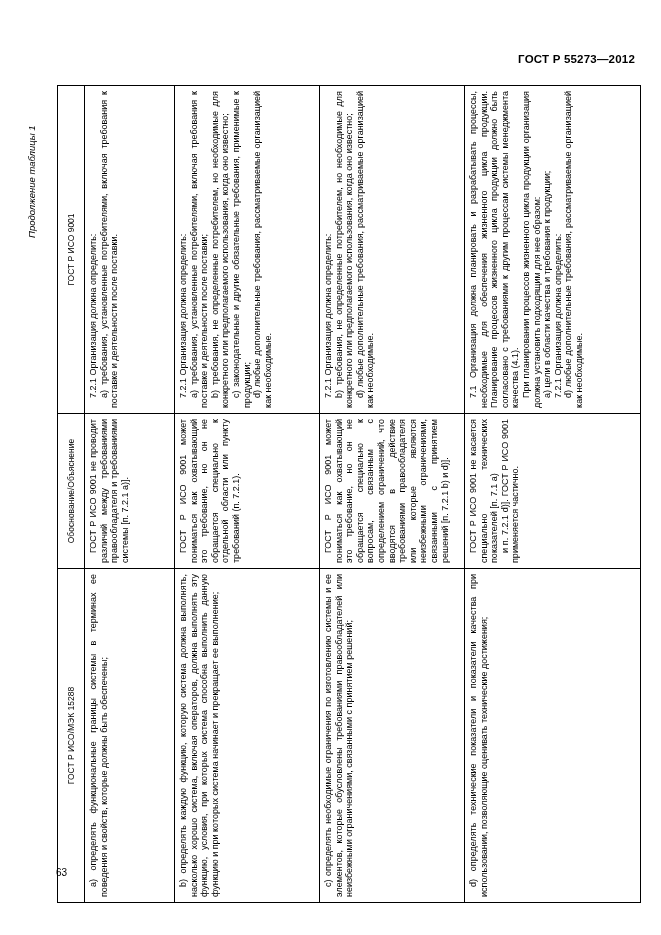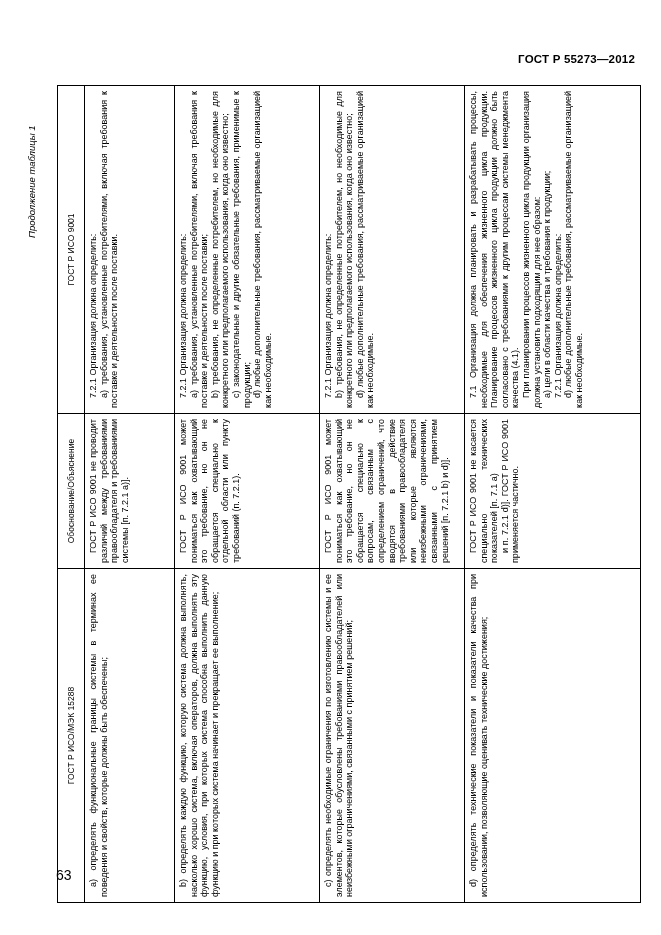--- a/index.html
+++ b/index.html
@@ -18,21 +18,21 @@
   .doc-header {
     position: absolute;
     top: 53px; right: 26px;
     font-weight: bold;
     font-size: 11.5px;
     letter-spacing: 0.2px;
   }
   .page-number {
     position: absolute;
     top: 867px; left: 56px;
-    font-size: 14px;
+    font-size: 10px;
   }
   
   .caption-rot {
     position: absolute;
     left: 26px; top: 86px;
     width: 152px; height: 13px;
     transform-origin: top left;
     transform: rotate(-90deg) translateX(-152px);
     font-style: italic;
     font-size: 9.5px;

